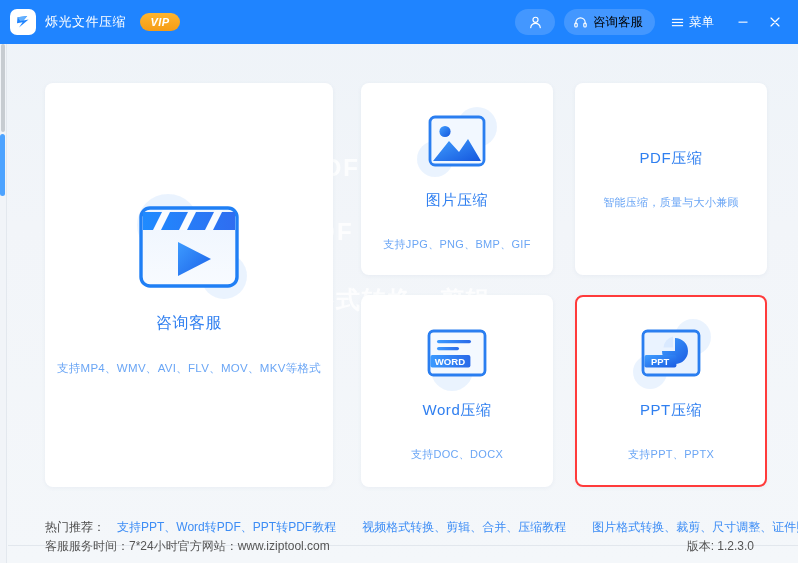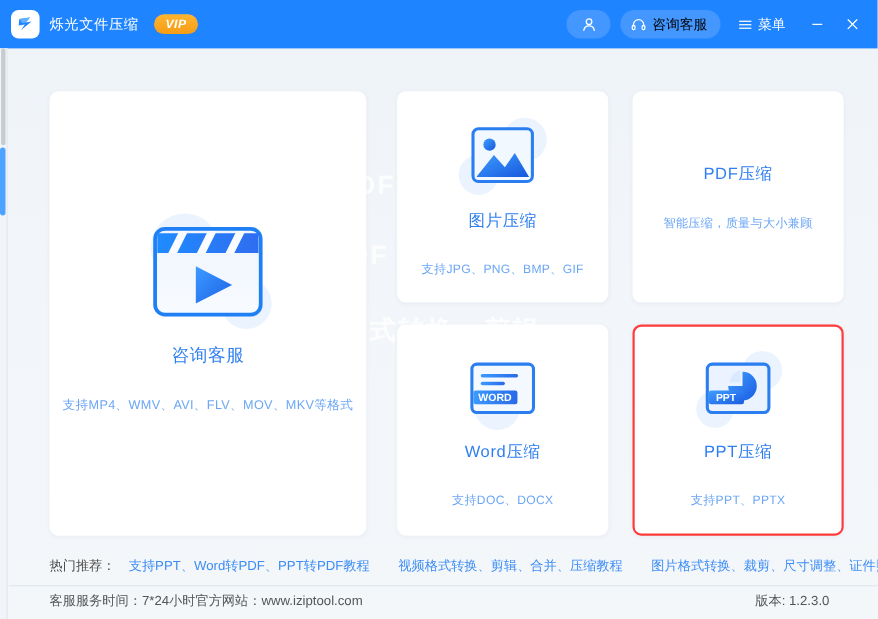--- a/index.html
+++ b/index.html
@@ -152,21 +152,21 @@
   }
   .card.video .card-title { font-size: 16px; }
   .card-sub {
     margin-top: 27px;
     font-size: 11px; color: #6ba6f5; letter-spacing: .3px;
   }
   .card.video .card-sub { font-size: 11.5px; }
 
   
   .recommend {
-    position: absolute; left: 8px; top: 497px;
+    position: absolute; left: 8px; top: 510px;
     width: 790px; height: 36px;
     display: flex; align-items: center;
     font-size: 12px;
     border-bottom: 1px solid #e2e7ed;
   }
   .rec-label { margin-left: 37px; color: #4a4a4a; white-space: nowrap; }
   .rec-link  { color: #3d8df5; margin-left: 12px; white-space: nowrap; cursor: pointer; }
   .rec-link.g2 { margin-left: 26px; }
   .rec-link.g3 { margin-left: 26px; }
 

